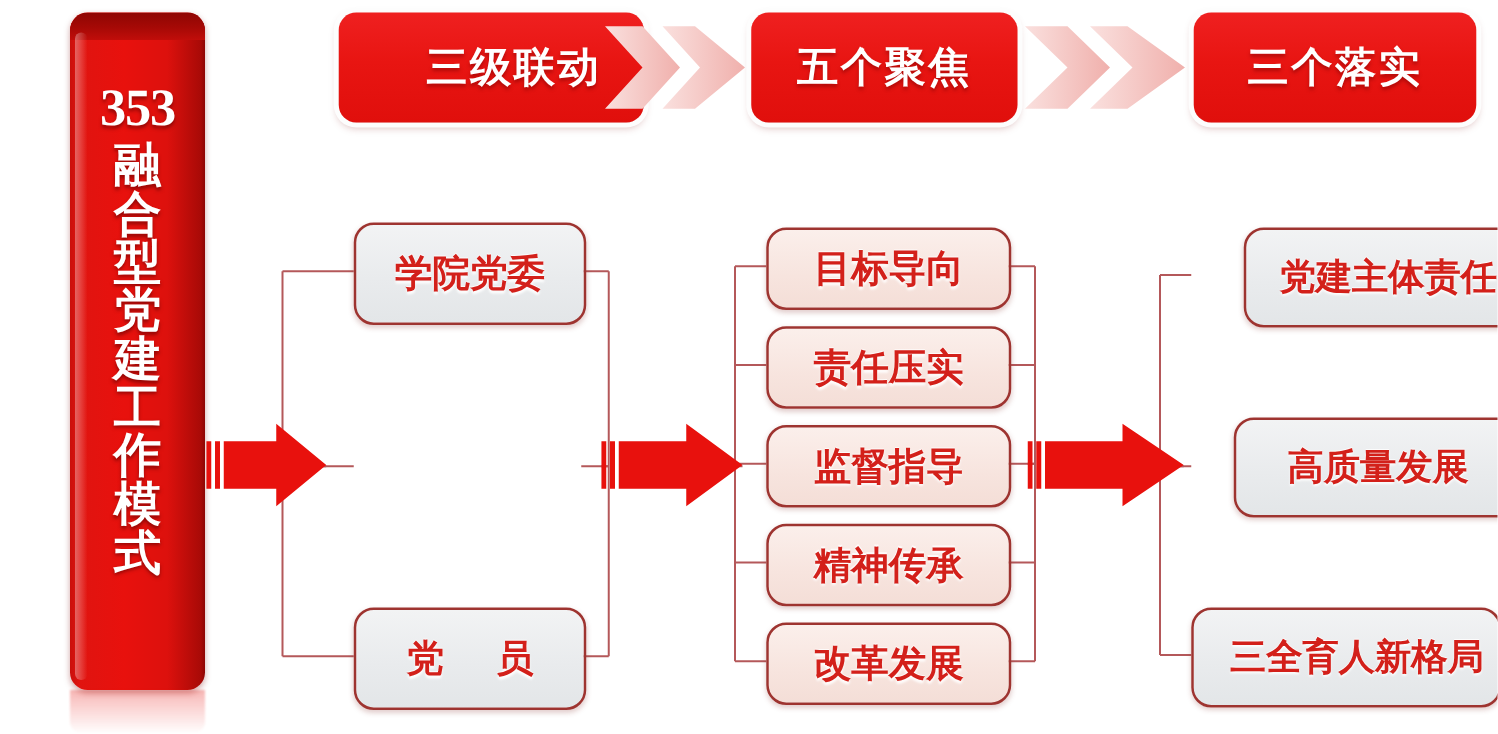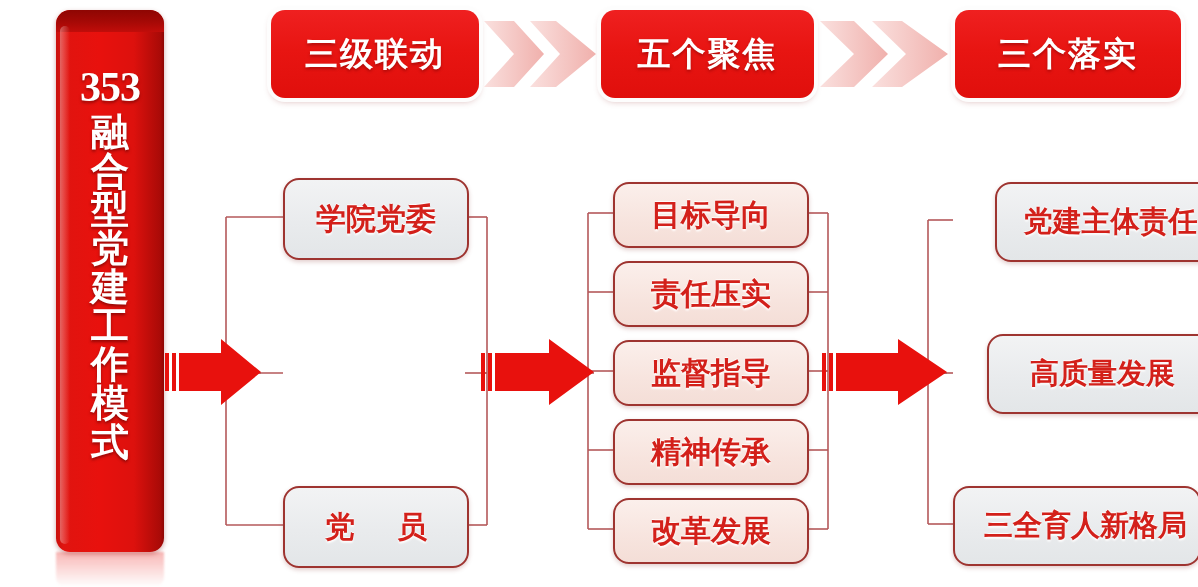--- a/index.html
+++ b/index.html
@@ -47,21 +47,21 @@
     position:absolute;top:10px;height:88px;
     border-radius:14px;
     background:linear-gradient(to bottom,#ef2020 0%,#e81512 45%,#e00f0c 100%);
     box-shadow:0 0 0 4px #fdfdfd, 0 3px 7px rgba(130,20,20,.35);
     display:flex;align-items:center;justify-content:center;
   }
   .hdr span{
     color:#fff;font-size:33px;font-weight:bold;letter-spacing:2px;
     text-shadow:0 2px 3px rgba(110,0,0,.45);
   }
-  #hdr0{left:271px;width:208px;}
+  #hdr0{left:271px;width:208px;padding-left:36px;}
   #hdr1{left:601px;width:213px;}
   #hdr2{left:955px;width:226px;}
 
   
   .pinkarrow{position:absolute;top:17px;height:74px;}
   #pink0{left:484px;width:112px;}
   #pink1{left:820px;width:128px;}
 
   
   .redarrow{position:absolute;top:337px;height:70px;}

